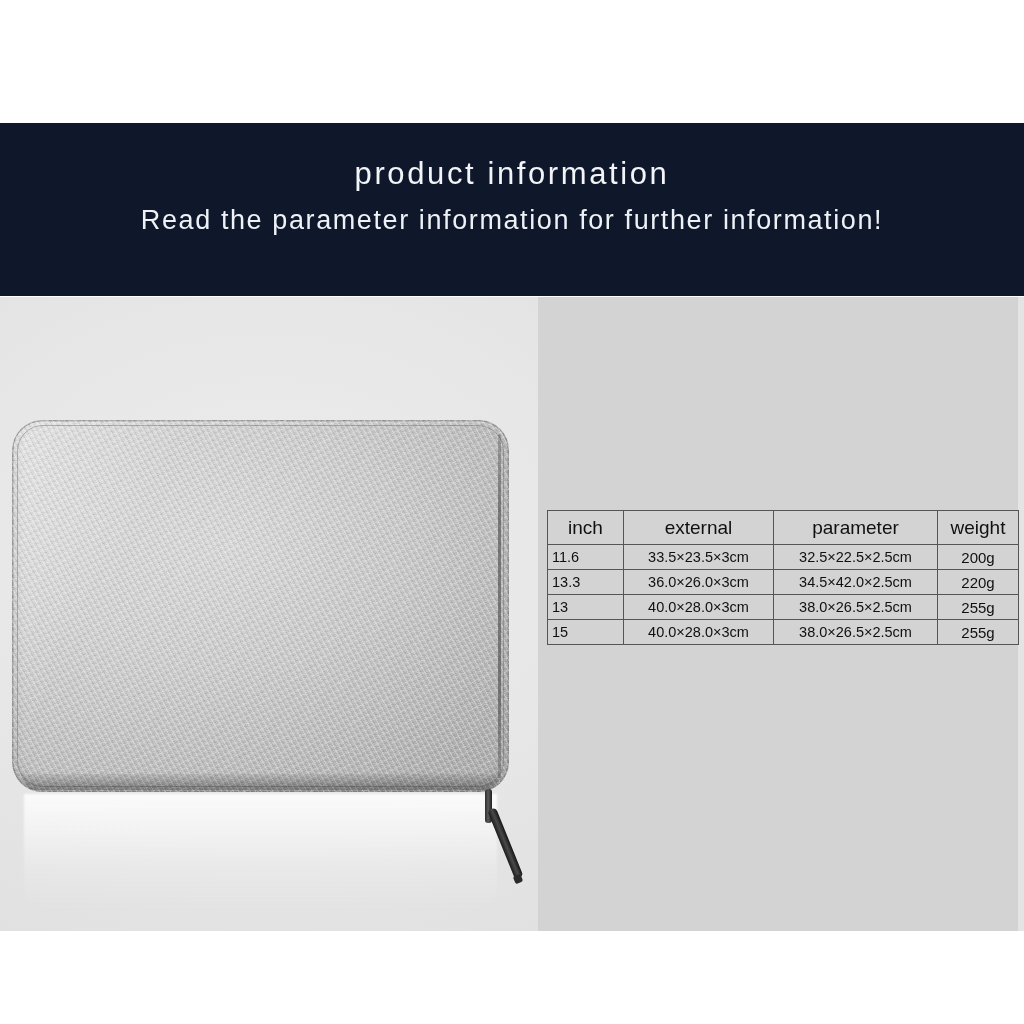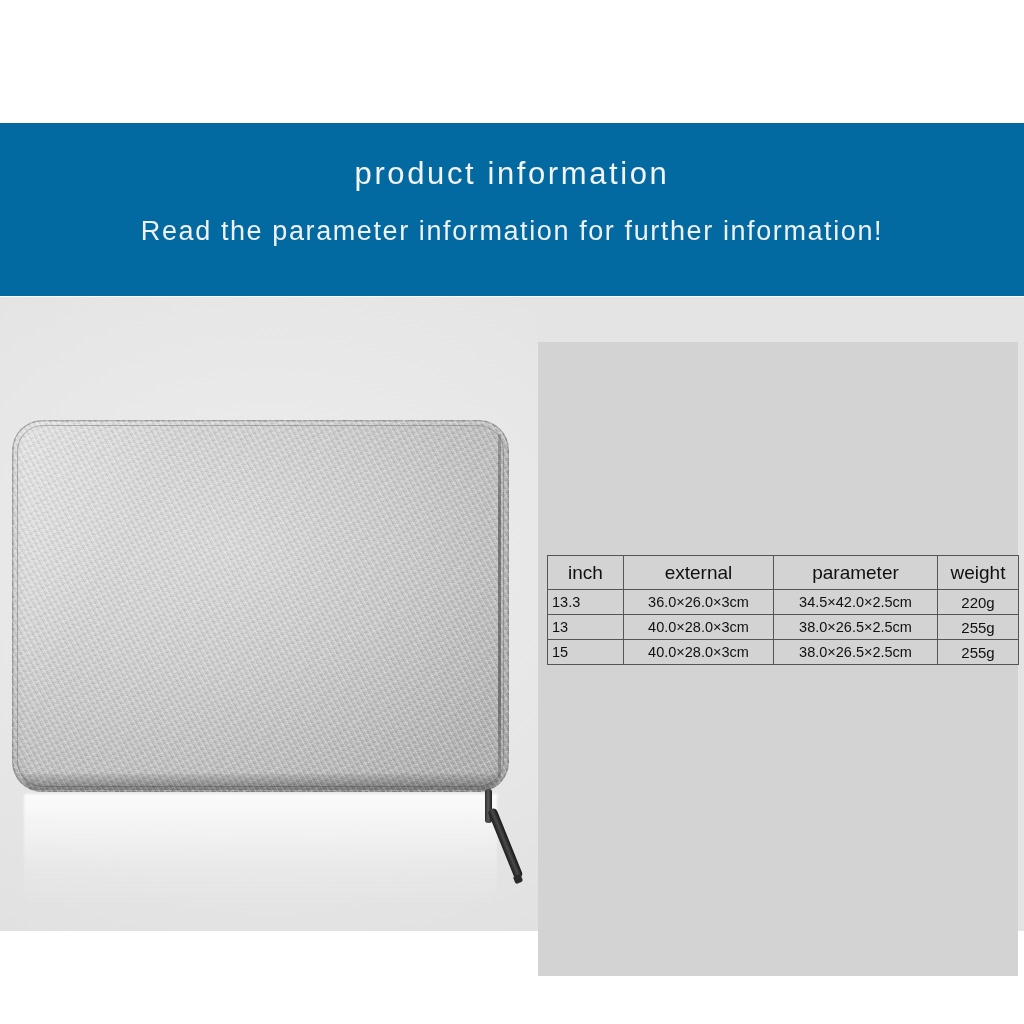--- a/index.html
+++ b/index.html
@@ -20,38 +20,38 @@
     background: #ffffff;
   }
 
   
   #header-band {
     position: absolute;
     left: 0;
     top: 123px;
     width: 1024px;
     height: 173px;
-    background: #0369a1;
+    background: #0f172a;
   }
   #header-title {
     position: absolute;
     left: 0;
     top: 33px;
     width: 1024px;
     text-align: center;
     color: #f2f4f7;
     font-size: 31px;
     letter-spacing: 2.6px;
     font-weight: 400;
     white-space: nowrap;
   }
   #header-subtitle {
     position: absolute;
     left: 0;
-    top: 93px;
+    top: 82px;
     width: 1024px;
     text-align: center;
     color: #eef1f5;
     font-size: 27px;
     letter-spacing: 1.6px;
     font-weight: 400;
     white-space: nowrap;
   }
 
   
@@ -210,21 +210,20 @@
   }
 
   
   #table-panel {
     position: absolute;
     left: 538px;
     top: 0;
     width: 480px;
     height: 634px;
     background: #d3d3d3;
-    margin-top: 45px;
   }
 
   
   #spec-table {
     position: absolute;
     left: 9px;
     top: 213px;
     width: 471px;
     border-collapse: collapse;
     table-layout: fixed;
@@ -301,20 +300,26 @@
         <thead>
           <tr>
             <th>inch</th>
             <th>external</th>
             <th>parameter</th>
             <th>weight</th>
           </tr>
         </thead>
         <tbody>
           <tr>
+            <td class="inch-cell">11.6</td>
+            <td>33.5×23.5×3cm</td>
+            <td>32.5×22.5×2.5cm</td>
+            <td class="weight-cell">200g</td>
+          </tr>
+          <tr>
             <td class="inch-cell">13.3</td>
             <td>36.0×26.0×3cm</td>
             <td>34.5×42.0×2.5cm</td>
             <td class="weight-cell">220g</td>
           </tr>
           <tr>
             <td class="inch-cell">13</td>
             <td>40.0×28.0×3cm</td>
             <td>38.0×26.5×2.5cm</td>
             <td class="weight-cell">255g</td>

